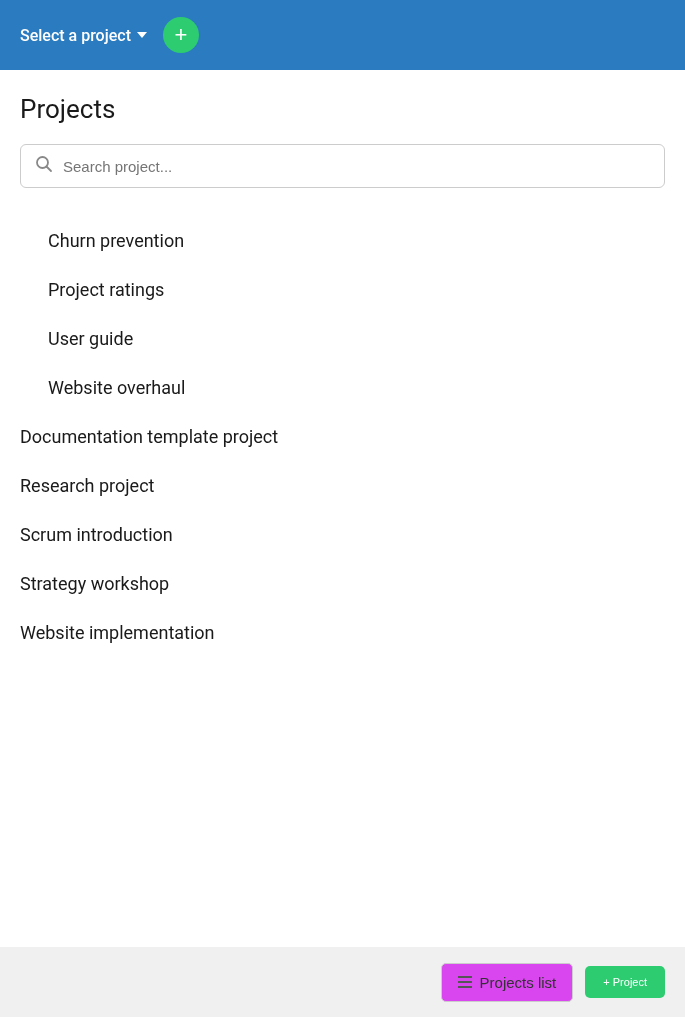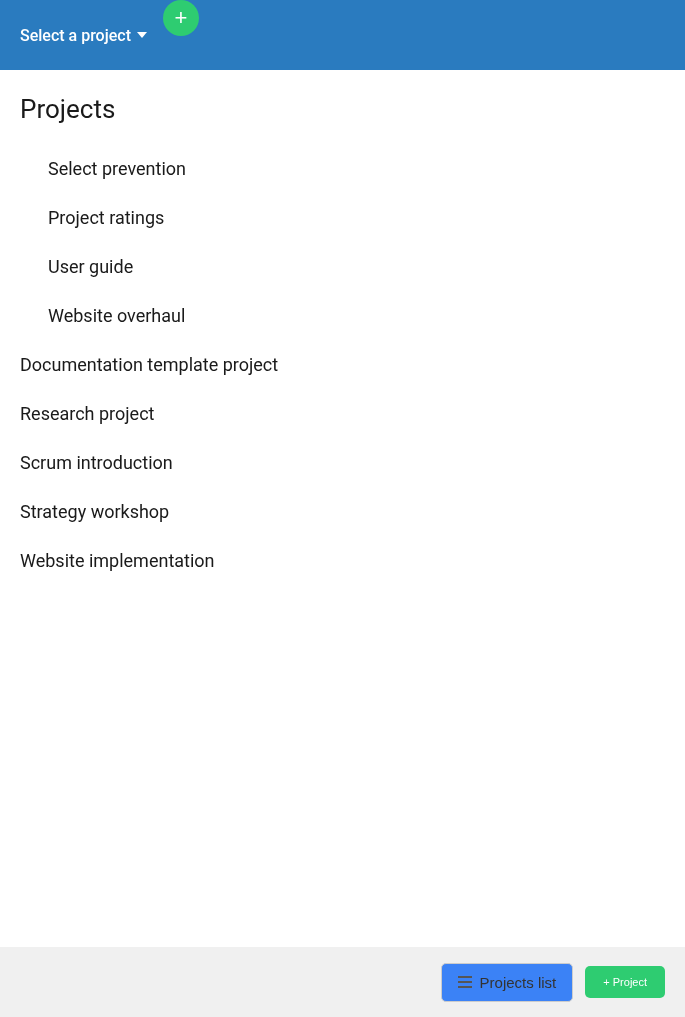--- a/index.html
+++ b/index.html
@@ -15,21 +15,22 @@
       background: #f0f0f0;
       display: flex;
       flex-direction: column;
     }
 
     
     .header {
       background: #2a7bbf;
       height: 70px;
       display: flex;
-      padding: 0 20px;
+      align-items: center;
+      padding: 8px 20px;
       gap: 16px;
     }
 
     .select-project {
       color: white;
       font-size: 16px;
       font-weight: 500;
       display: flex;
       align-items: center;
       gap: 6px;
@@ -130,21 +131,21 @@
       justify-content: flex-end;
       padding: 0 20px;
       gap: 12px;
     }
 
     .projects-list-btn {
       display: flex;
       align-items: center;
       gap: 8px;
       border: 1px solid #ccc;
-      background: #3b82f6;
+      background: #d946ef;
       border-radius: 5px;
       padding: 10px 16px;
       font-size: 15px;
       color: #333;
       cursor: pointer;
     }
 
     .add-project-btn {
       display: flex;
       align-items: center;
@@ -182,24 +183,33 @@
   <div class="select-project">
     <span>Select a project</span>
     <span class="chevron-down"></span>
   </div>
   <button class="add-btn">+</button>
 </header>
 
 <main class="main">
   <h1 class="page-title">Projects</h1>
 
+  <div class="search-box">
+    <span class="search-icon-svg">
+      <svg width="18" height="18" viewBox="0 0 18 18" fill="none" xmlns="http://www.w3.org/2000/svg">
+        <circle cx="7.5" cy="7.5" r="5.5" stroke="#888" stroke-width="1.8"></circle>
+        <line x1="11.5" y1="11.5" x2="16" y2="16" stroke="#888" stroke-width="1.8" stroke-linecap="round"></line>
+      </svg>
+    </span>
+    <input class="search-input" type="text" placeholder="Search project..." style="">
+  </div>
 
   <div class="project-list">
 
-    <div class="group-item">Select prevention</div>
+    <div class="group-item">Churn prevention</div>
     <div class="group-item">Project ratings</div>
     <div class="group-item">User guide</div>
     <div class="group-item">Website overhaul</div>
 
     <div class="group-header">Documentation template project</div>
     <div class="group-header">Research project</div>
     <div class="group-header">Scrum introduction</div>
     <div class="group-header">Strategy workshop</div>
     <div class="group-header">Website implementation</div>
   </div>

